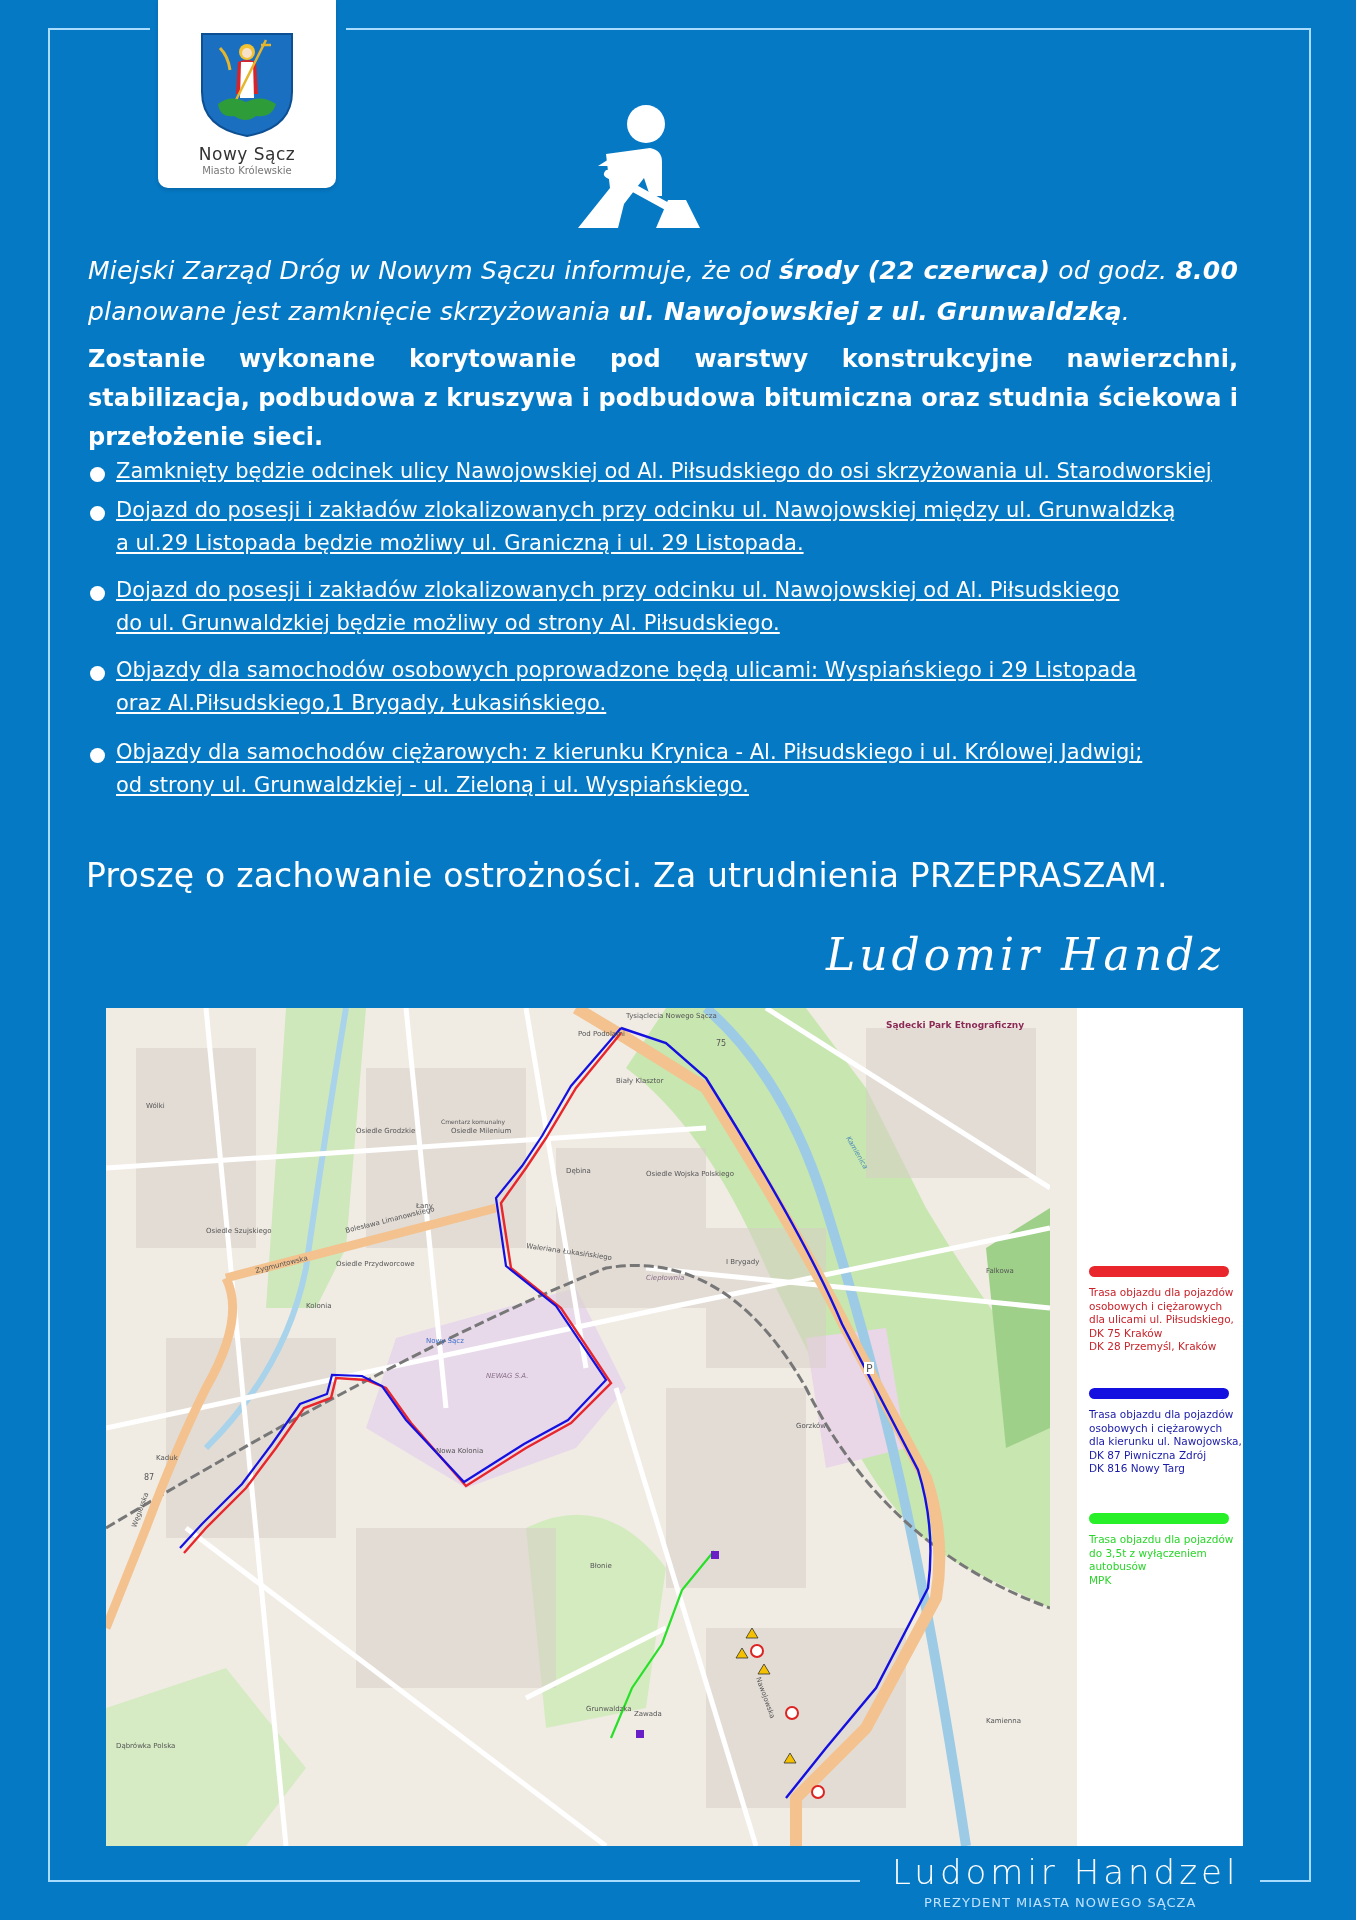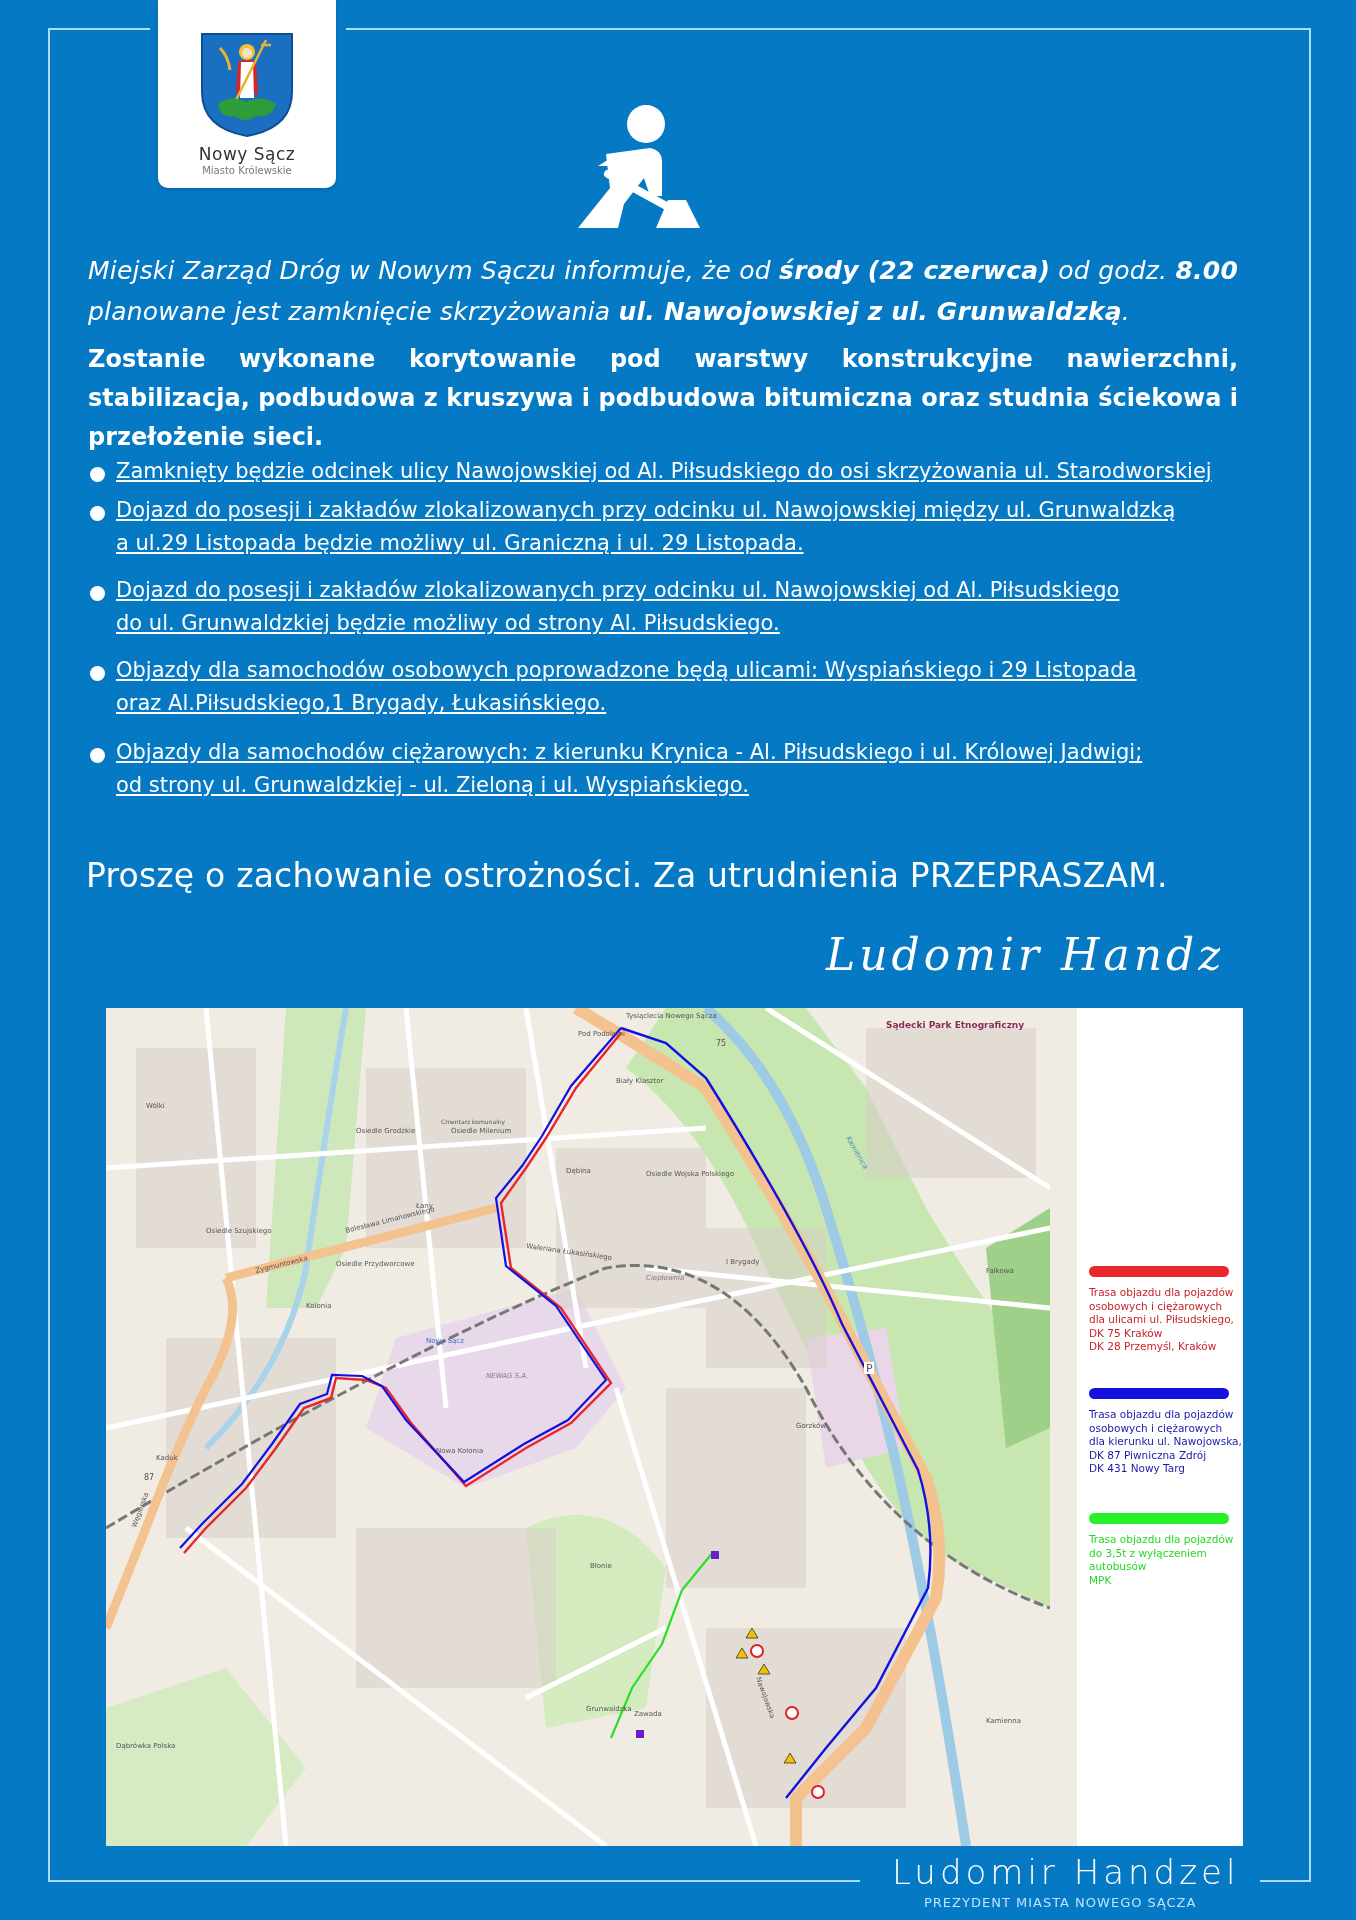--- a/index.html
+++ b/index.html
@@ -210,21 +210,21 @@
           <div>DK 28 Przemyśl, Kraków</div>
         </div>
     </div>
     <div class="legend-item" style="top:380px;">
       <div class="legend-bar" id="lbar1" style="background: rgb(20, 16, 224);"></div>
       <div class="legend-text" id="ltext1" style="color: rgb(26, 26, 168);">
           <div>Trasa objazdu dla pojazdów</div>
           <div>osobowych i ciężarowych</div>
           <div>dla kierunku ul. Nawojowska,</div>
           <div>DK 87 Piwniczna Zdrój</div>
-          <div>DK 431 Nowy Targ</div>
+          <div>DK 816 Nowy Targ</div>
         </div>
     </div>
     <div class="legend-item" style="top:505px;">
       <div class="legend-bar" id="lbar2" style="background: rgb(40, 240, 40);"></div>
       <div class="legend-text" id="ltext2" style="color: rgb(42, 214, 42);">
           <div>Trasa objazdu dla pojazdów</div>
           <div>do 3,5t z wyłączeniem autobusów</div>
           <div>MPK</div>
         </div>
     </div>

